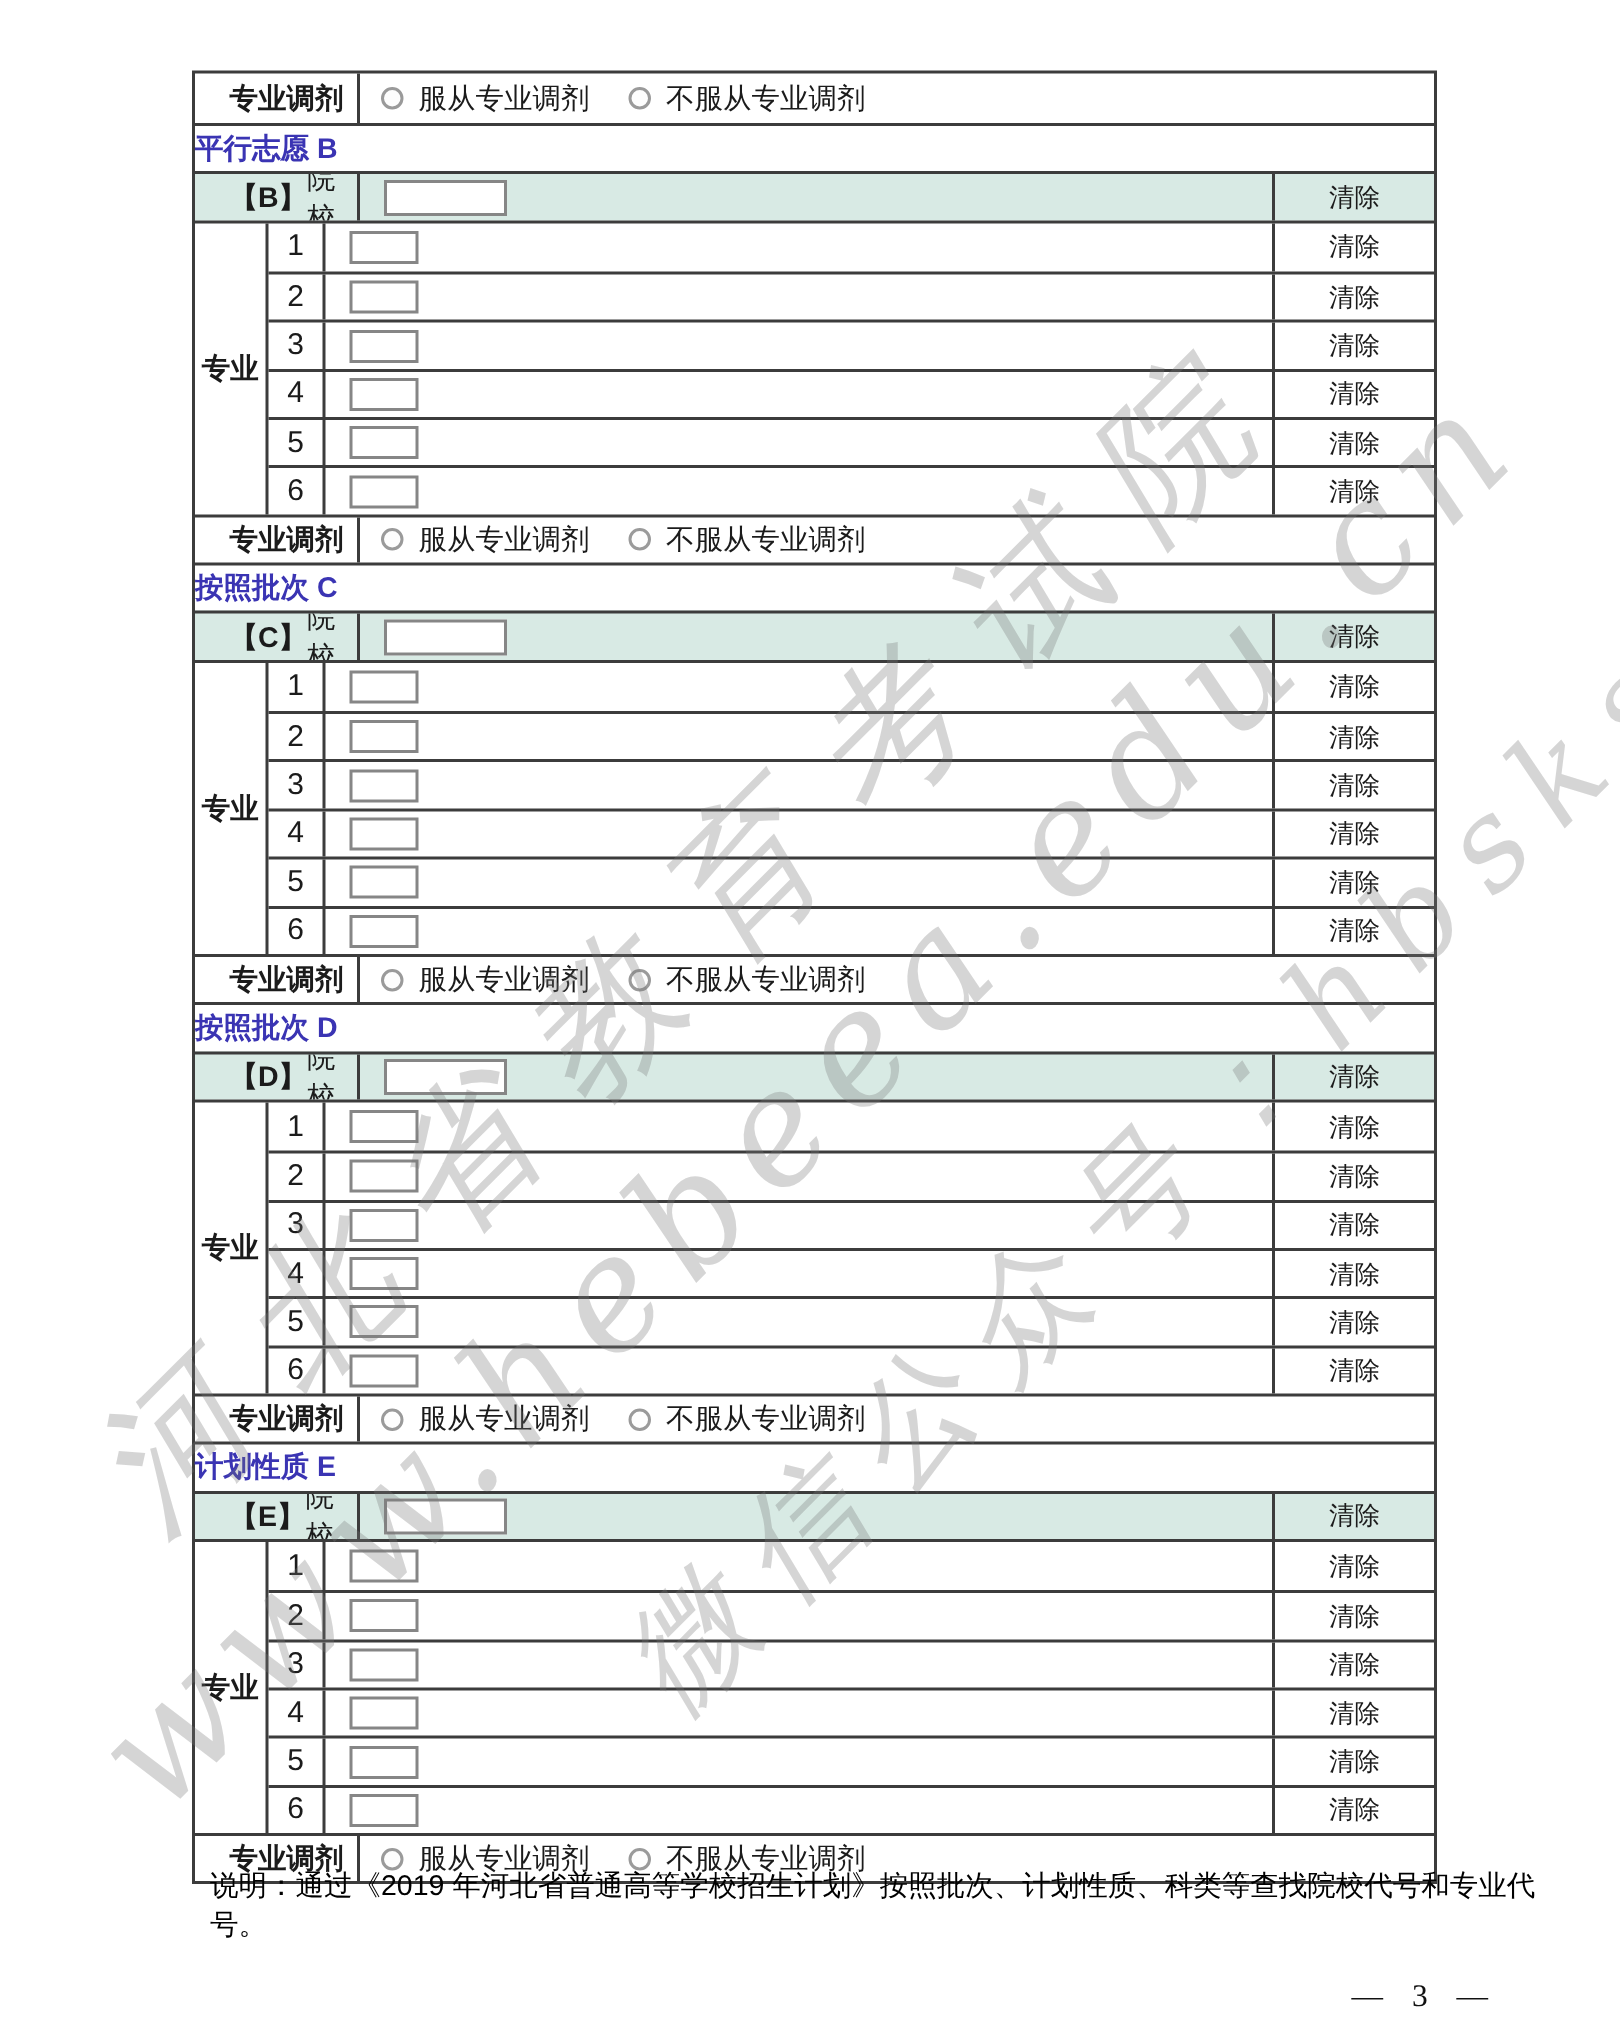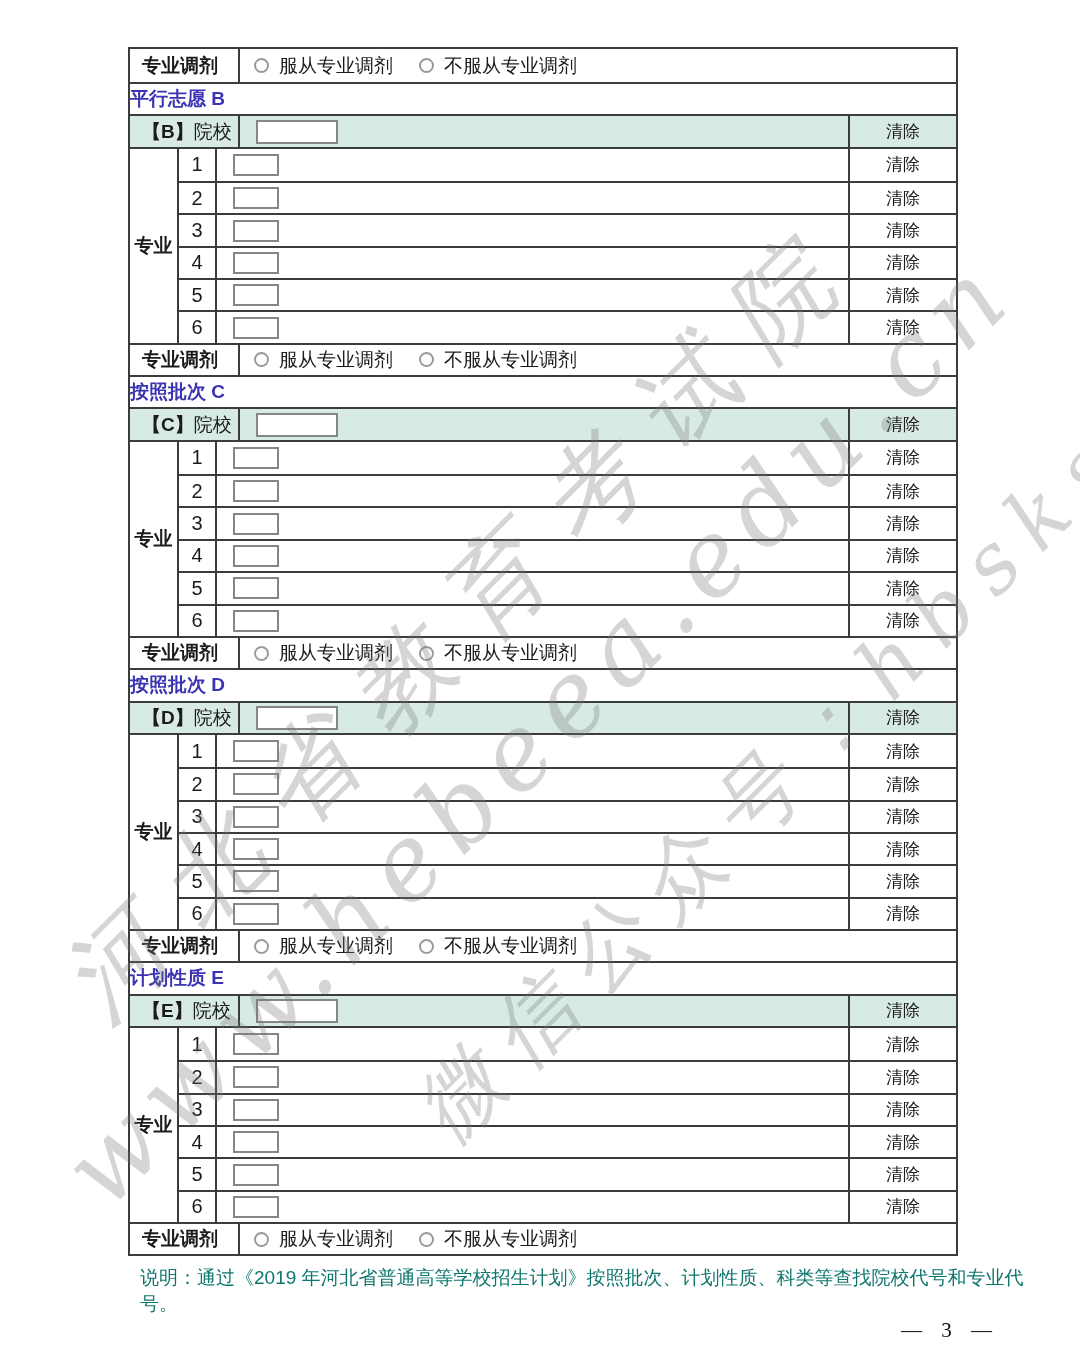--- a/index.html
+++ b/index.html
@@ -11,21 +11,21 @@
   #form-table{
     position:absolute;left:128px;top:47px;width:830px;
     border:2px solid var(--border,#3c3c3c);box-sizing:border-box;background:transparent;
   }
   .row{display:flex;height:var(--rh,32.35px);box-sizing:border-box;align-items:stretch;}
   .row.first{height:33px;}
   .row + .row, .section .row, .section .body{border-top:2px solid var(--border,#3c3c3c);}
   .section > .row.hdr{border-top:2px solid var(--border,#3c3c3c);}
   #form-table > .row.first{border-top:none;}
   .cell{display:flex;align-items:center;box-sizing:border-box;overflow:hidden;}
-  .lbl2{width:108px;padding-left:12px;font-weight:bold;font-size:19px;flex:none;}
+  .lbl2{width:108px;padding-left:23px;font-weight:bold;font-size:19px;flex:none;}
   .lbl2 .norm{font-weight:normal;}
   .main{flex:1;border-left:2px solid var(--border,#3c3c3c);}
   .clearcell{width:108px;border-left:2px solid var(--border,#3c3c3c);justify-content:center;
     font-size:17px;flex:none;cursor:pointer;}
   .hdr{justify-content:flex-start;align-items:center;}
   .hdr-text{font-weight:bold;font-size:19px;color:var(--accent,#3a34b3);}
   
   .body{display:flex;box-sizing:border-box;}
   .mlabel{width:49px;border-right:2px solid var(--border,#3c3c3c);box-sizing:border-box;
     display:flex;align-items:center;justify-content:center;font-weight:bold;font-size:19px;flex:none;}
@@ -48,21 +48,21 @@
   
   .wm{position:absolute;transform-origin:0 0;transform:rotate(-45deg);white-space:nowrap;
     color:#787878;opacity:0.30;font-style:italic;pointer-events:none;z-index:6;line-height:1;}
   #wm-line1{left:45px;top:965px;font-size:100px;letter-spacing:34px;
     font-family:"DejaVu Serif","Liberation Serif",serif;}
   #wm-line2{left:45px;top:1150px;font-size:104px;letter-spacing:14px;
     font-family:"DejaVu Serif","Liberation Serif",serif;}
   #wm-line3{left:400px;top:1095px;font-size:84px;letter-spacing:20px;
     font-family:"DejaVu Serif","Liberation Serif",serif;}
   
-  #note{position:absolute;left:140px;top:1244px;width:890px;font-size:19px;color:#0f766e;margin-top:21px;}
+  #note{position:absolute;left:140px;top:1244px;width:890px;font-size:19px;color:#000000;}
   #page-num{position:absolute;left:895px;top:1318px;width:110px;text-align:center;
     font-family:"Liberation Serif","DejaVu Serif",serif;font-size:21px;letter-spacing:7px;color:#111;}
 </style>
 </head>
 <body>
 
 <div id="page">
 
   <div class="wm" id="wm-line1">河北省教育考试院</div>
   <div class="wm" id="wm-line2">www.hebeea.edu.cn</div>

